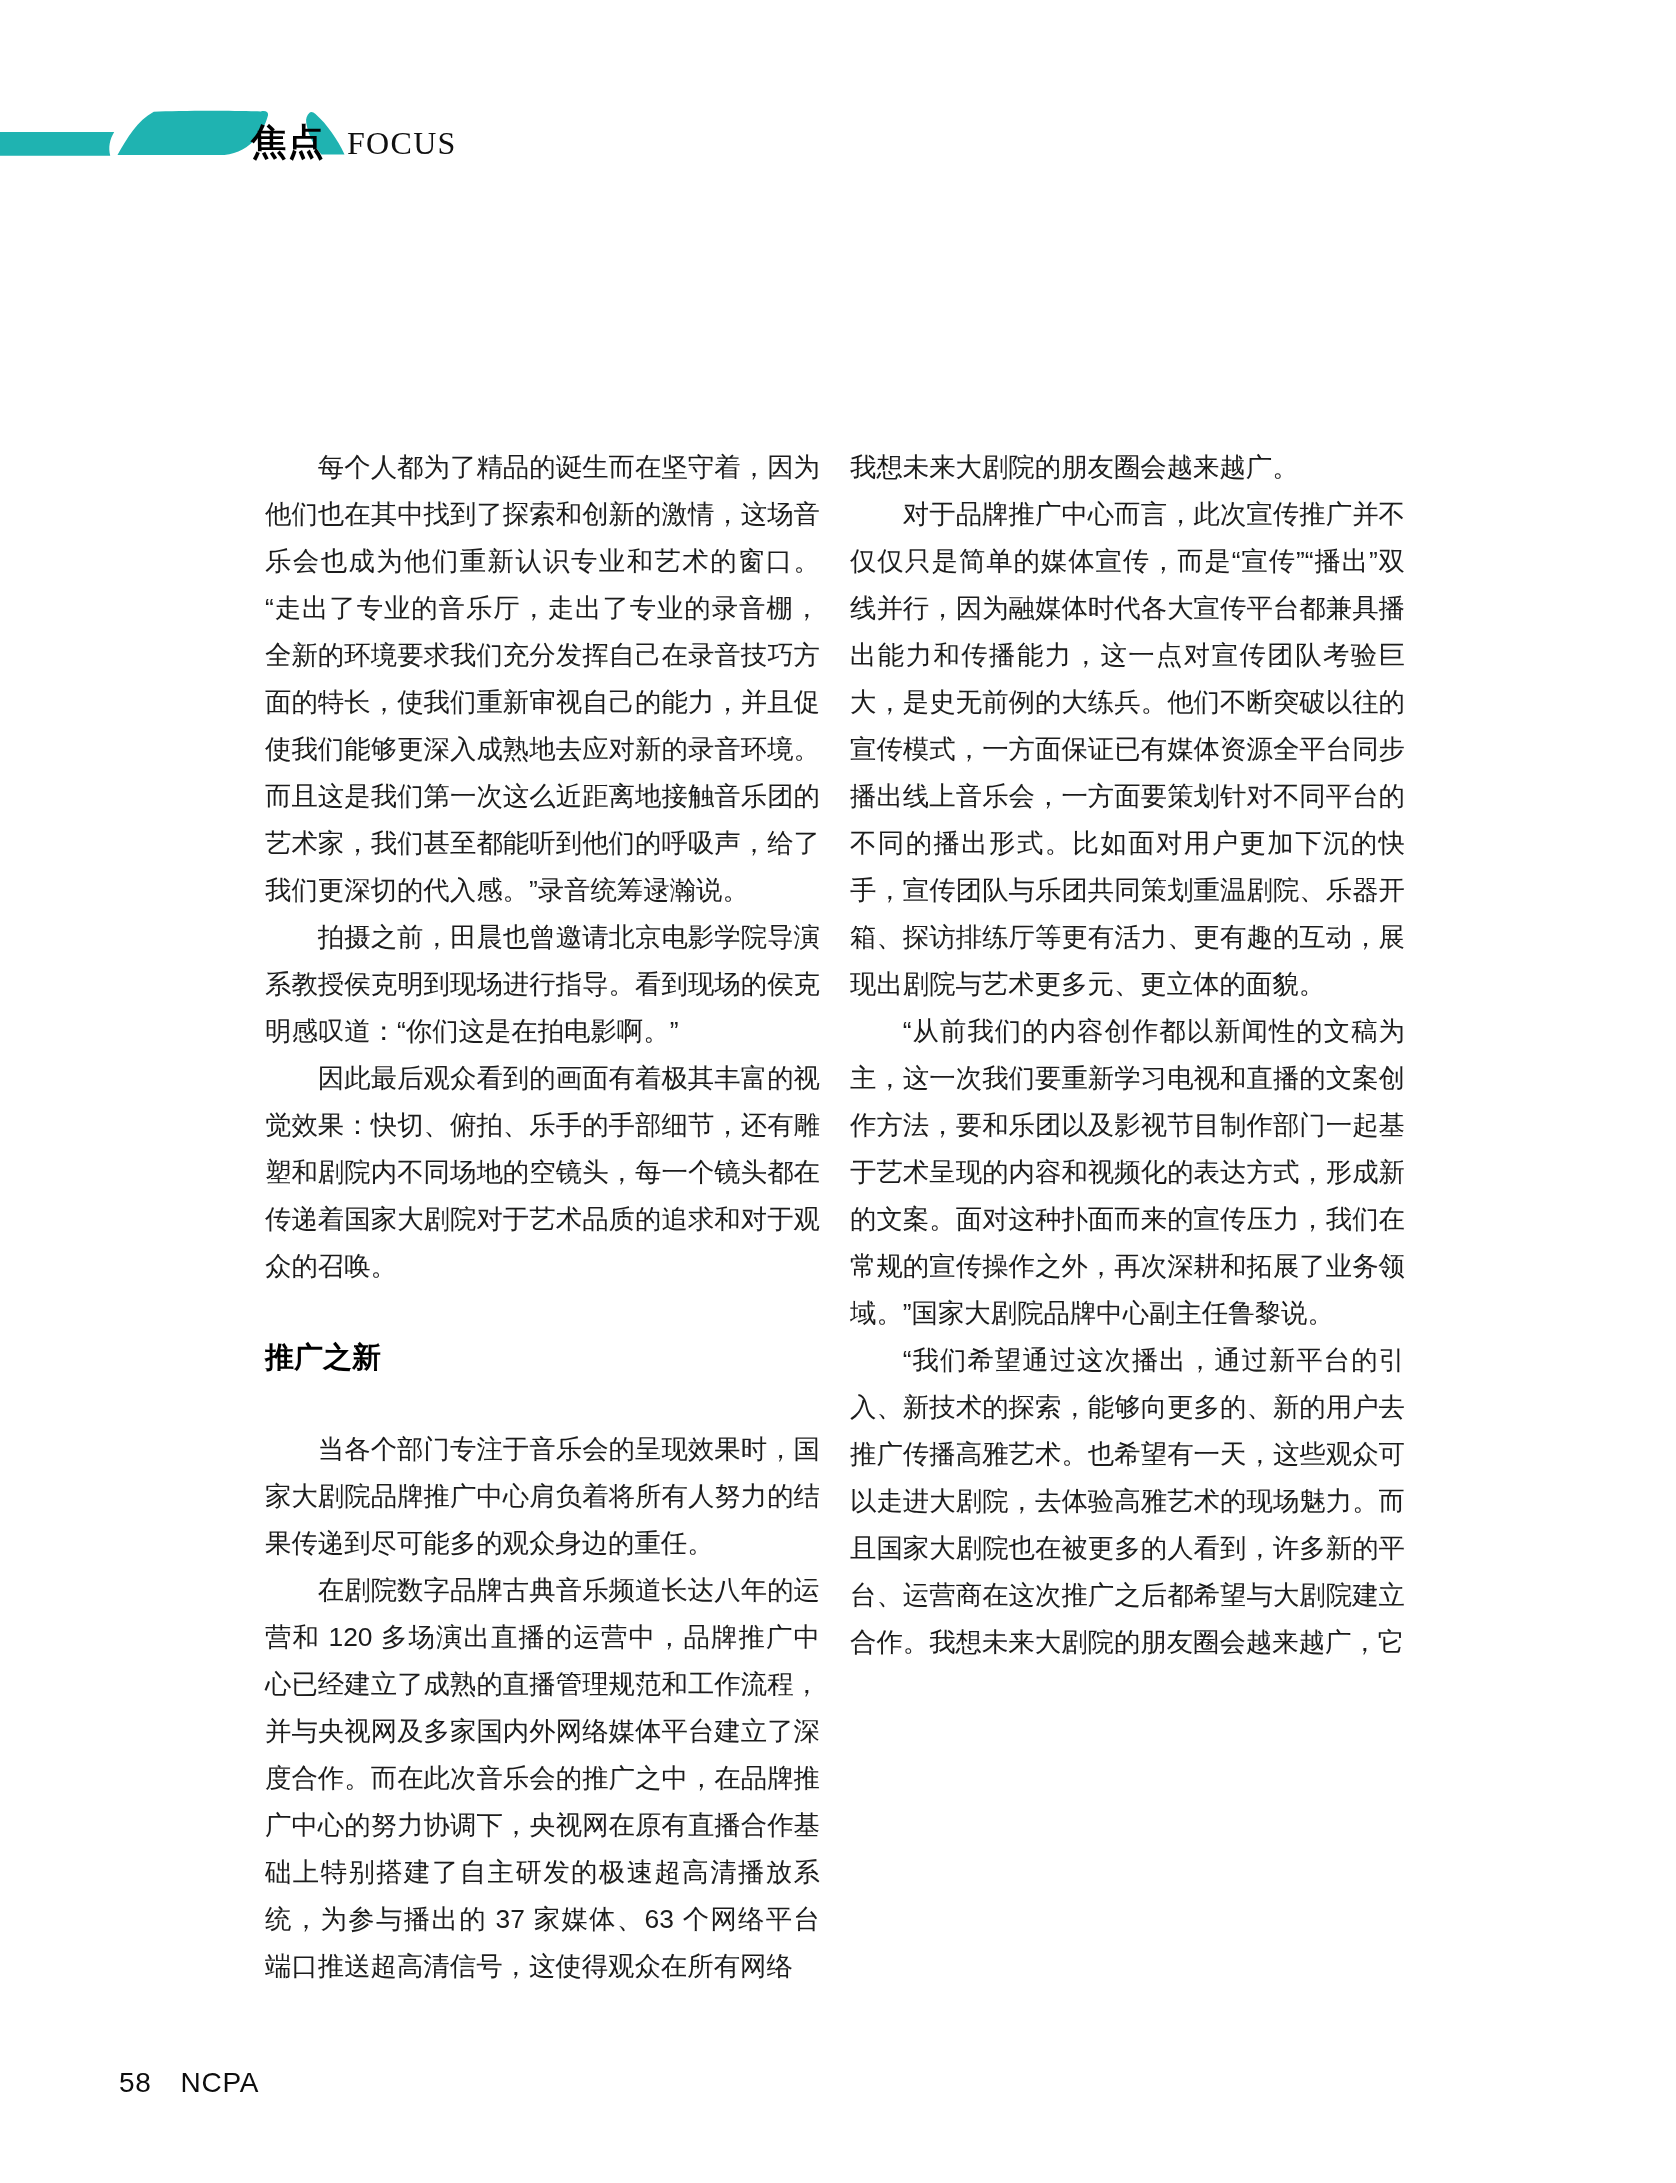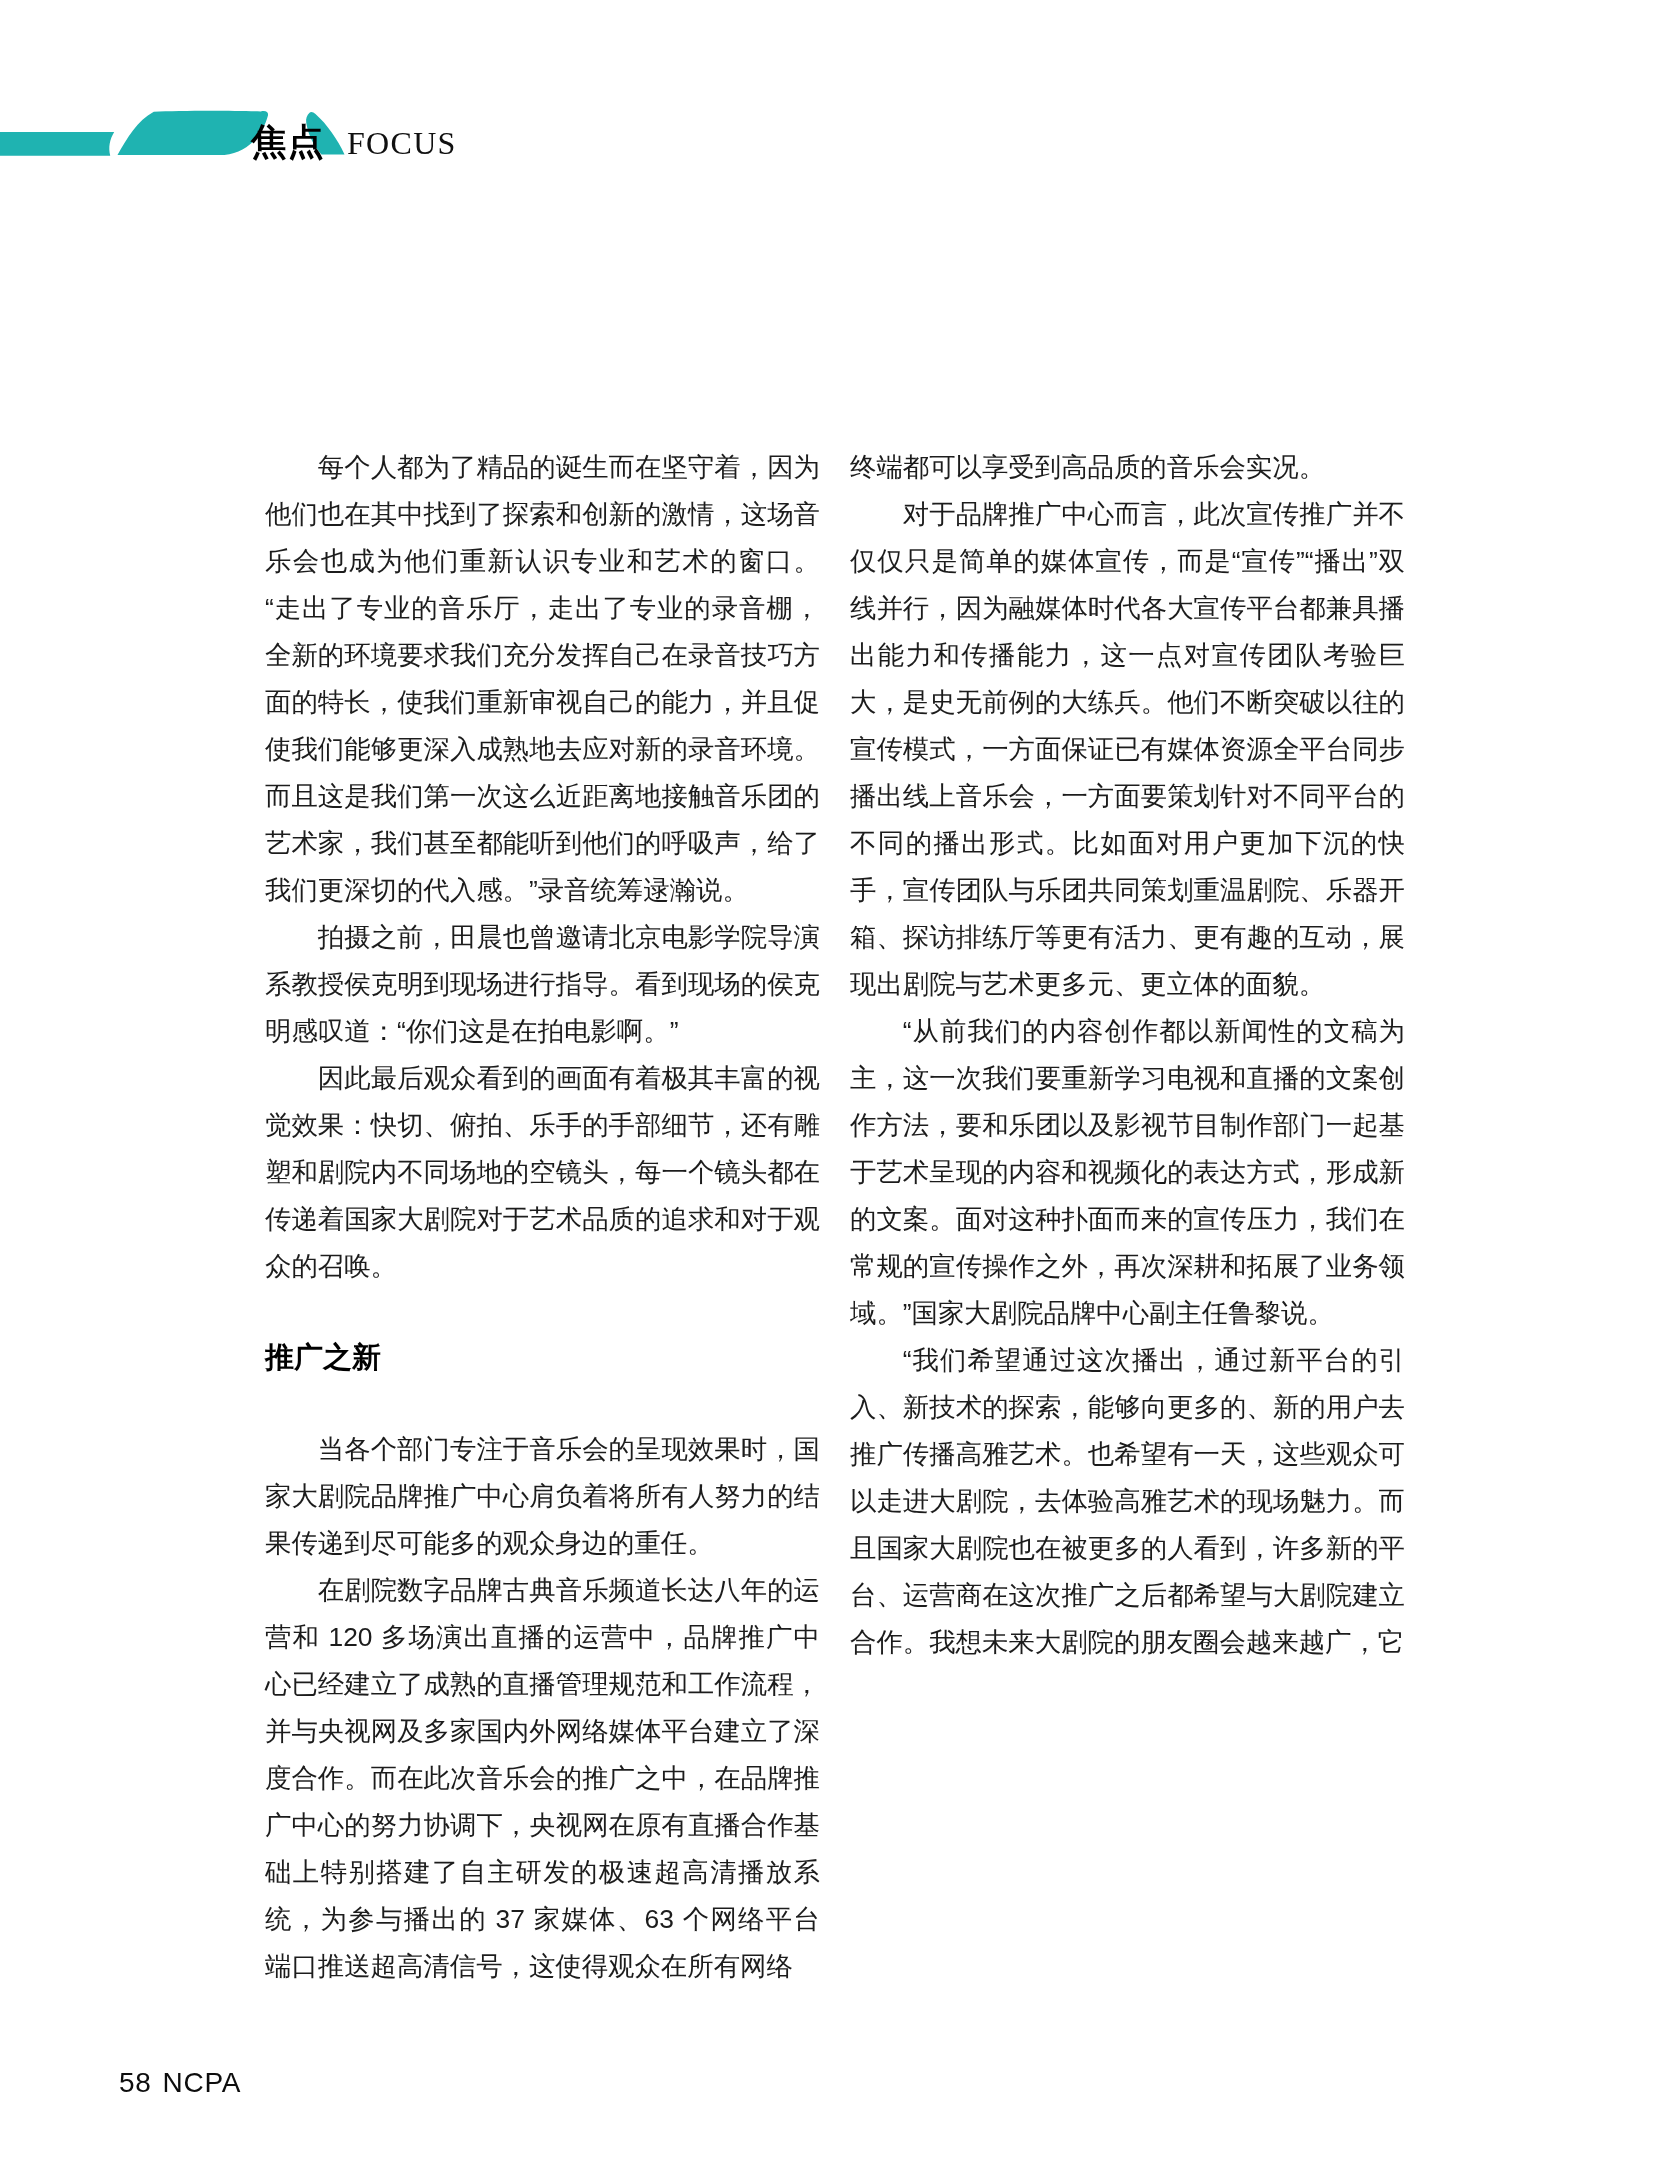--- a/index.html
+++ b/index.html
@@ -77,21 +77,21 @@
     color: #000;
   }
 
   
   .page-footer {
     position: absolute;
     left: 119px;
     top: 2068px;
     display: flex;
     align-items: baseline;
-    gap: 11px;
+    gap: 29px;
     font-size: 28px;
     line-height: 29px;
     letter-spacing: 0.7px;
     color: #0d0d0d;
     white-space: nowrap;
   }
 </style>
 </head>
 <body>
 
@@ -108,21 +108,21 @@
 <main class="columns">
   <section class="col">
     <p class="para">每个人都为了精品的诞生而在坚守着，因为他们也在其中找到了探索和创新的激情，这场音乐会也成为他们重新认识专业和艺术的窗口。“走出了专业的音乐厅，走出了专业的录音棚，全新的环境要求我们充分发挥自己在录音技巧方面的特长，使我们重新审视自己的能力，并且促使我们能够更深入成熟地去应对新的录音环境。而且这是我们第一次这么近距离地接触音乐团的艺术家，我们甚至都能听到他们的呼吸声，给了我们更深切的代入感。”录音统筹逯瀚说。</p>
     <p class="para">拍摄之前，田晨也曾邀请北京电影学院导演系教授侯克明到现场进行指导。看到现场的侯克明感叹道：“你们这是在拍电影啊。”</p>
     <p class="para">因此最后观众看到的画面有着极其丰富的视觉效果：快切、俯拍、乐手的手部细节，还有雕塑和剧院内不同场地的空镜头，每一个镜头都在传递着国家大剧院对于艺术品质的追求和对于观众的召唤。</p>
     <h2 class="section-heading">推广之新</h2>
     <p class="para">当各个部门专注于音乐会的呈现效果时，国家大剧院品牌推广中心肩负着将所有人努力的结果传递到尽可能多的观众身边的重任。</p>
     <p class="para">在剧院数字品牌古典音乐频道长达八年的运营和 120 多场演出直播的运营中，品牌推广中心已经建立了成熟的直播管理规范和工作流程，并与央视网及多家国内外网络媒体平台建立了深度合作。而在此次音乐会的推广之中，在品牌推广中心的努力协调下，央视网在原有直播合作基础上特别搭建了自主研发的极速超高清播放系统，为参与播出的 37 家媒体、63 个网络平台端口推送超高清信号，这使得观众在所有网络</p>
   </section>
   <section class="col">
-    <p class="para noindent">终端都可以享受到高品质的音乐会实况。</p>
+    <p class="para noindent">我想未来大剧院的朋友圈会越来越广。</p>
     <p class="para">对于品牌推广中心而言，此次宣传推广并不仅仅只是简单的媒体宣传，而是“宣传”“播出”双线并行，因为融媒体时代各大宣传平台都兼具播出能力和传播能力，这一点对宣传团队考验巨大，是史无前例的大练兵。他们不断突破以往的宣传模式，一方面保证已有媒体资源全平台同步播出线上音乐会，一方面要策划针对不同平台的不同的播出形式。比如面对用户更加下沉的快手，宣传团队与乐团共同策划重温剧院、乐器开箱、探访排练厅等更有活力、更有趣的互动，展现出剧院与艺术更多元、更立体的面貌。</p>
     <p class="para">“从前我们的内容创作都以新闻性的文稿为主，这一次我们要重新学习电视和直播的文案创作方法，要和乐团以及影视节目制作部门一起基于艺术呈现的内容和视频化的表达方式，形成新的文案。面对这种扑面而来的宣传压力，我们在常规的宣传操作之外，再次深耕和拓展了业务领域。”国家大剧院品牌中心副主任鲁黎说。</p>
     <p class="para">“我们希望通过这次播出，通过新平台的引入、新技术的探索，能够向更多的、新的用户去推广传播高雅艺术。也希望有一天，这些观众可以走进大剧院，去体验高雅艺术的现场魅力。而且国家大剧院也在被更多的人看到，许多新的平台、运营商在这次推广之后都希望与大剧院建立合作。我想未来大剧院的朋友圈会越来越广，它</p>
   </section>
 </main>
 
 <footer class="page-footer">
   <span>58</span>
   <span>NCPA</span>
 </footer>

